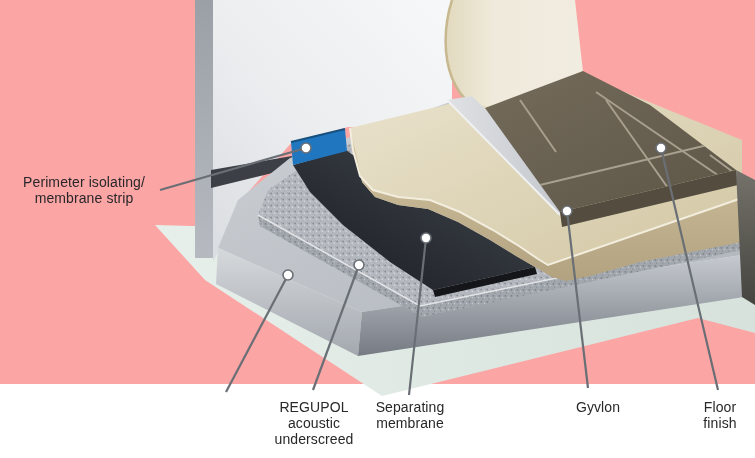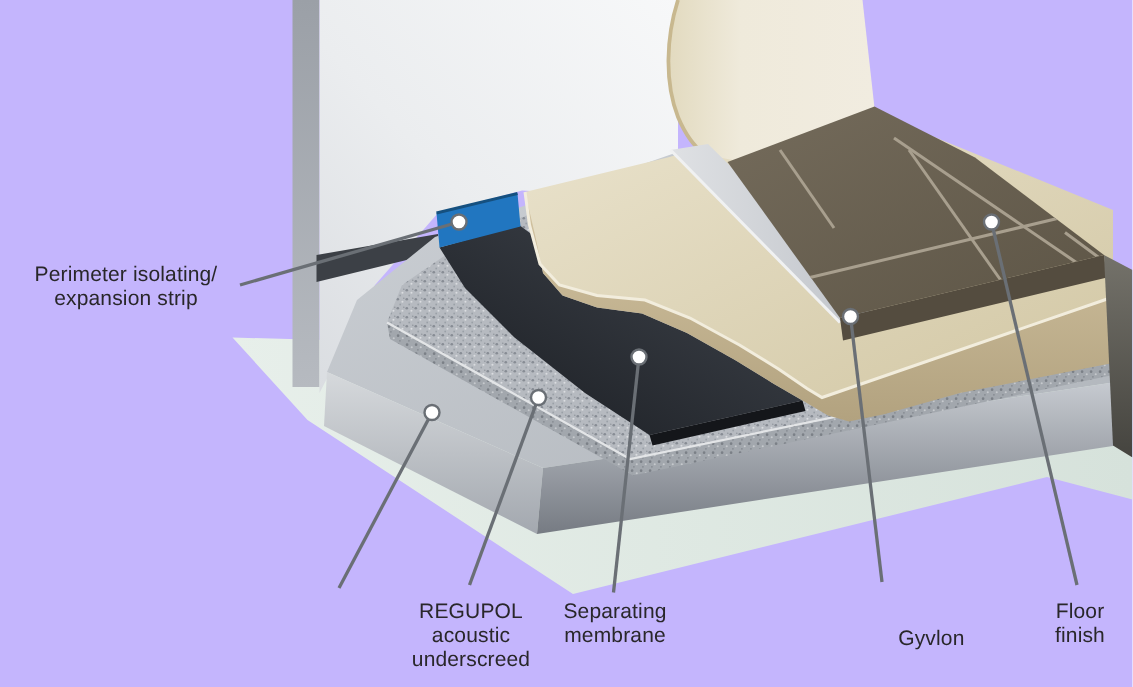--- a/index.html
+++ b/index.html
@@ -1,17 +1,17 @@
 <!DOCTYPE html>
 <html><head>
 <meta charset="utf-8">
 <style>
   html,body{margin:0;padding:0;background:#ffffff;}
   body{width:755px;height:458px;overflow:hidden;font-family:"Liberation Sans","DejaVu Sans",sans-serif;}
-  #stage{position:relative;width:755px;height:458px;background:#c4b5fd;}
+  #stage{position:relative;width:755px;height:384px;background:#fca5a5;}
   #scene{position:absolute;left:0;top:0;}
   .lbl{position:absolute;color:#29272a;font-size:14px;line-height:1.14;text-align:center;letter-spacing:.1px;}
   .lbl span{display:block;}
 </style>
 </head>
 <body>
 
 <div id="stage">
 
 <svg id="scene" width="755" height="458" viewBox="0 0 755 458">
@@ -145,36 +145,36 @@
     <circle cx="288" cy="275" r="5"></circle>
     <circle cx="359" cy="265" r="5"></circle>
     <circle cx="426" cy="238" r="5"></circle>
     <circle cx="567" cy="211" r="5"></circle>
     <circle cx="661" cy="148" r="5"></circle>
   </g>
 </svg>
 
 <div class="lbl" style="left:4px;top:175px;width:160px;">
   <span>Perimeter isolating/</span>
-  <span>expansion strip</span>
+  <span>membrane strip</span>
 </div>
 
 
 <div class="lbl" style="left:358px;top:400px;width:104px;">
   <span>Separating</span>
   <span>membrane</span>
 </div>
 
 <div class="lbl" style="left:262px;top:400px;width:104px;">
   <span>REGUPOL</span>
   <span>acoustic</span>
   <span>underscreed</span>
 </div>
 
-<div class="lbl" style="left:553px;top:418px;width:90px;text-align:right;">
+<div class="lbl" style="left:553px;top:400px;width:90px;">
   <span>Gyvlon</span>
 </div>
 
 <div class="lbl" style="left:683px;top:400px;width:74px;">
   <span>Floor</span>
   <span>finish</span>
 </div>
 
 </div>
 

